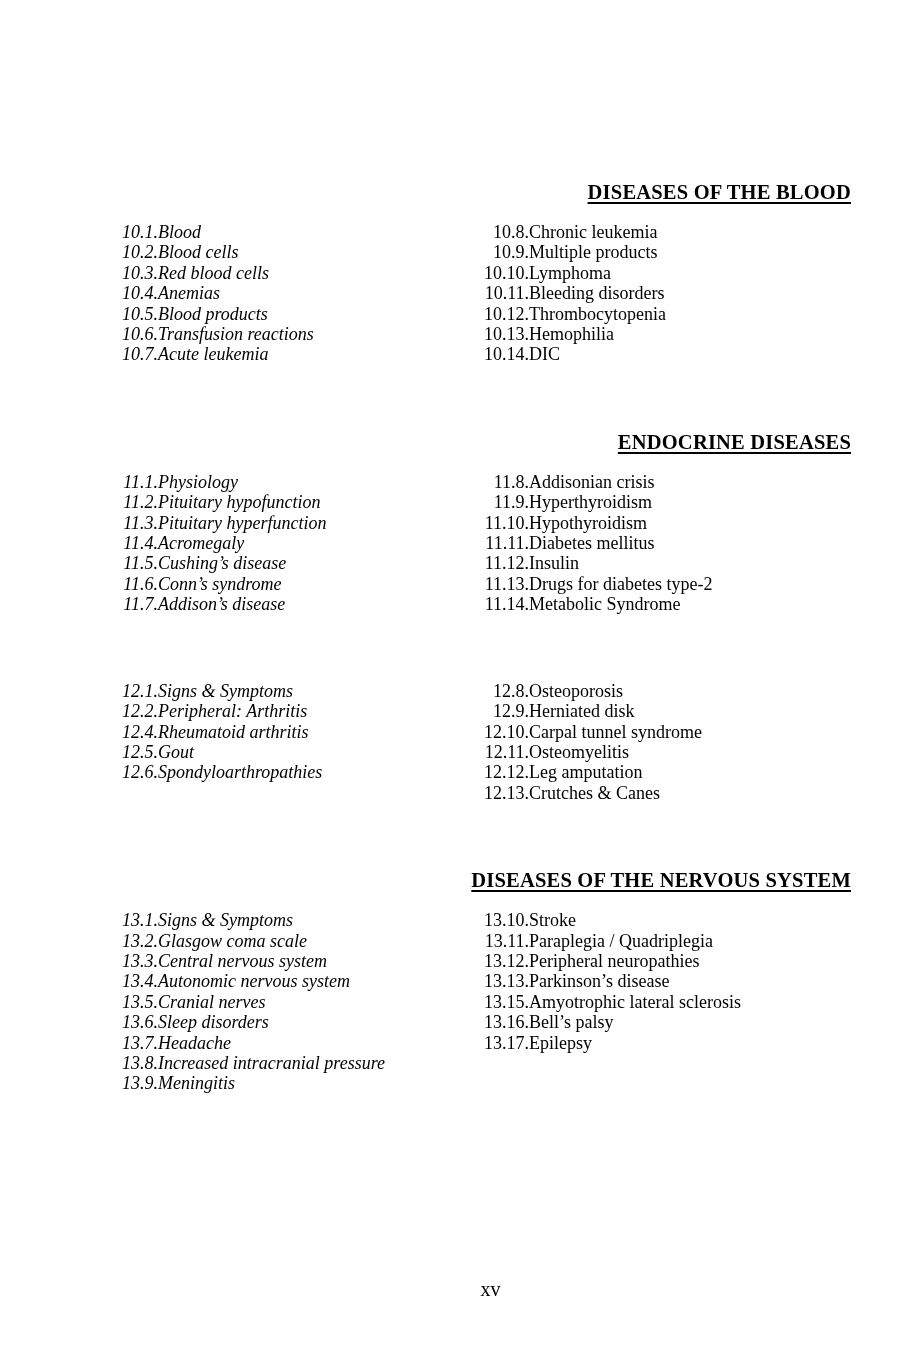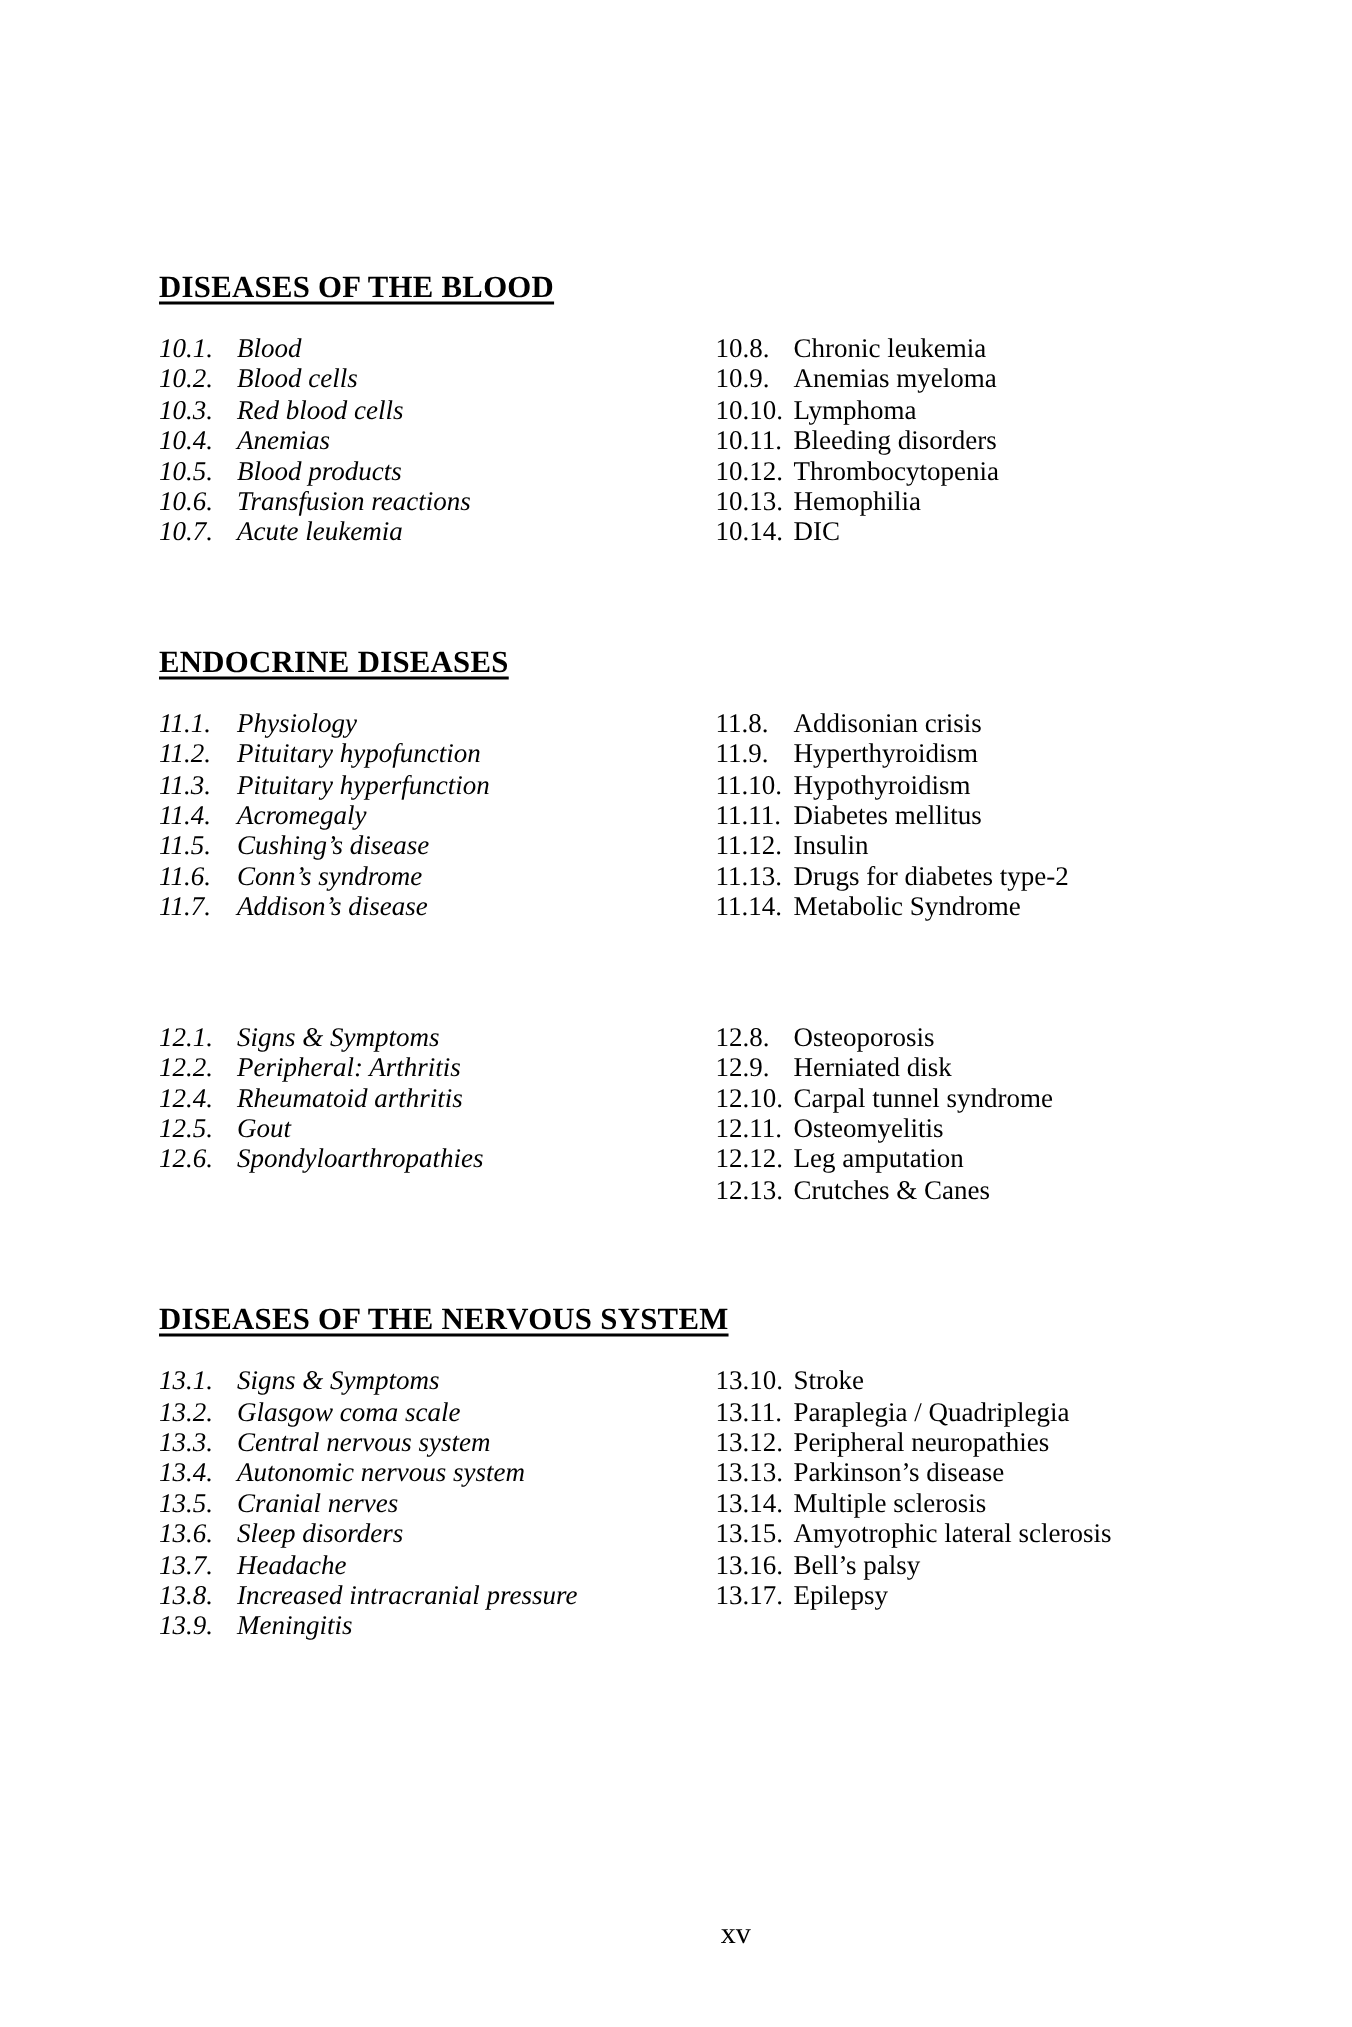--- a/index.html
+++ b/index.html
@@ -14,20 +14,21 @@
     background: #ffffff;
     color: #000000;
     font-family: "Liberation Serif", serif;
     overflow: hidden;
   }
   .content {
     position: absolute;
     left: 106px;
     top: 181px;
     right: 50px;
+    text-align: right;
   }
   section.toc-section {
     margin: 0 0 66px 0;
   }
   section.toc-section:last-child {
     margin-bottom: 0;
   }
   h2.section-heading {
     margin: 0 0 18px 0;
     font-size: 20.5px;
@@ -108,21 +109,21 @@
               <span class="label">Acute leukemia</span>
             </div>
           </div>
           <div class="col col-right">
             <div class="item">
               <span class="num">10.8.</span>
               <span class="label">Chronic leukemia</span>
             </div>
             <div class="item">
               <span class="num">10.9.</span>
-              <span class="label">Anemias myeloma</span>
+              <span class="label">Multiple products</span>
             </div>
             <div class="item">
               <span class="num">10.10.</span>
               <span class="label">Lymphoma</span>
             </div>
             <div class="item">
               <span class="num">10.11.</span>
               <span class="label">Bleeding disorders</span>
             </div>
             <div class="item">
@@ -307,24 +308,20 @@
               <span class="num">13.11.</span>
               <span class="label">Paraplegia / Quadriplegia</span>
             </div>
             <div class="item">
               <span class="num">13.12.</span>
               <span class="label">Peripheral neuropathies</span>
             </div>
             <div class="item">
               <span class="num">13.13.</span>
               <span class="label">Parkinson’s disease</span>
-            </div>
-            <div class="item">
-              <span class="num">13.14.</span>
-              <span class="label">Multiple sclerosis</span>
             </div>
             <div class="item">
               <span class="num">13.15.</span>
               <span class="label">Amyotrophic lateral sclerosis</span>
             </div>
             <div class="item">
               <span class="num">13.16.</span>
               <span class="label">Bell’s palsy</span>
             </div>
             <div class="item">

